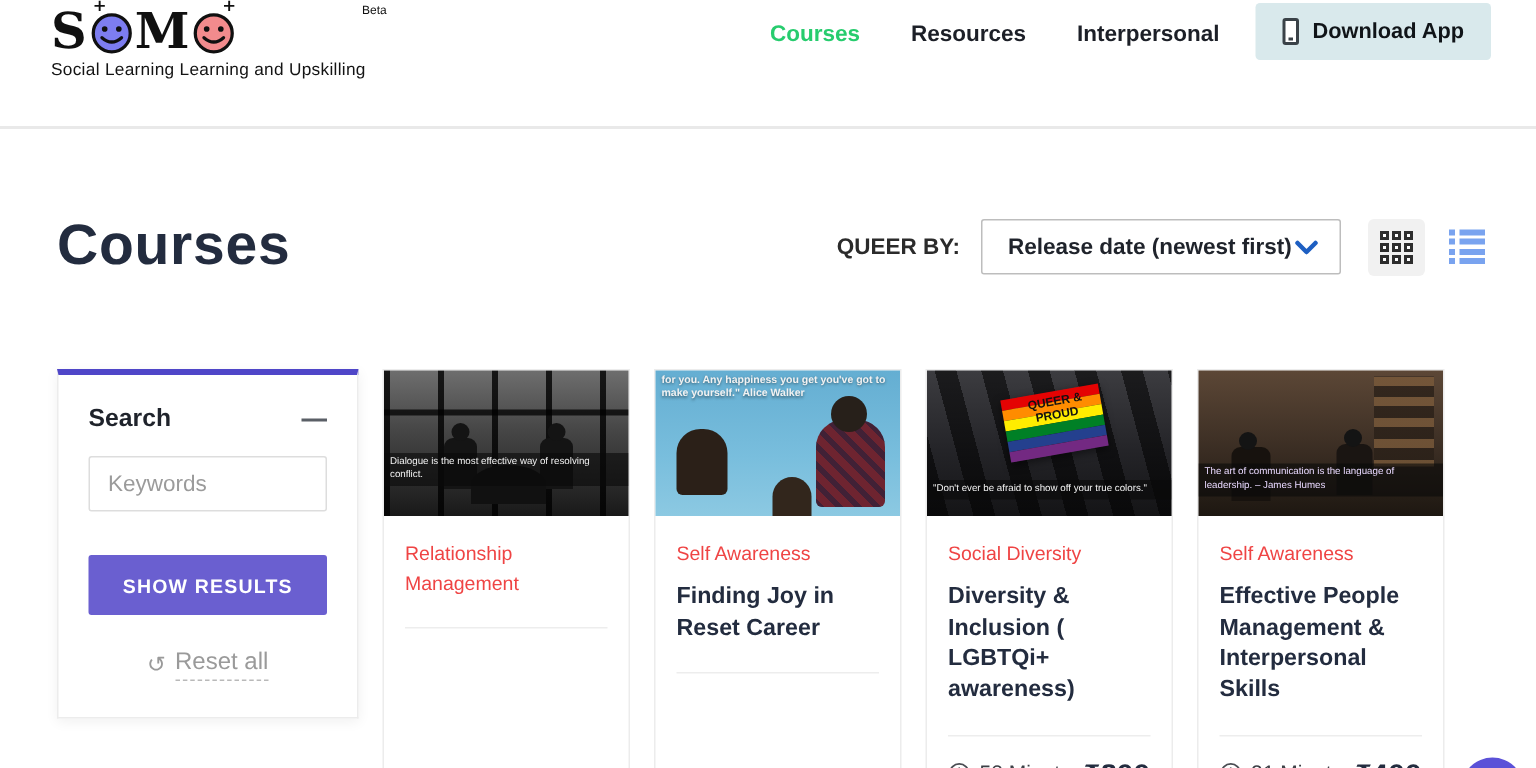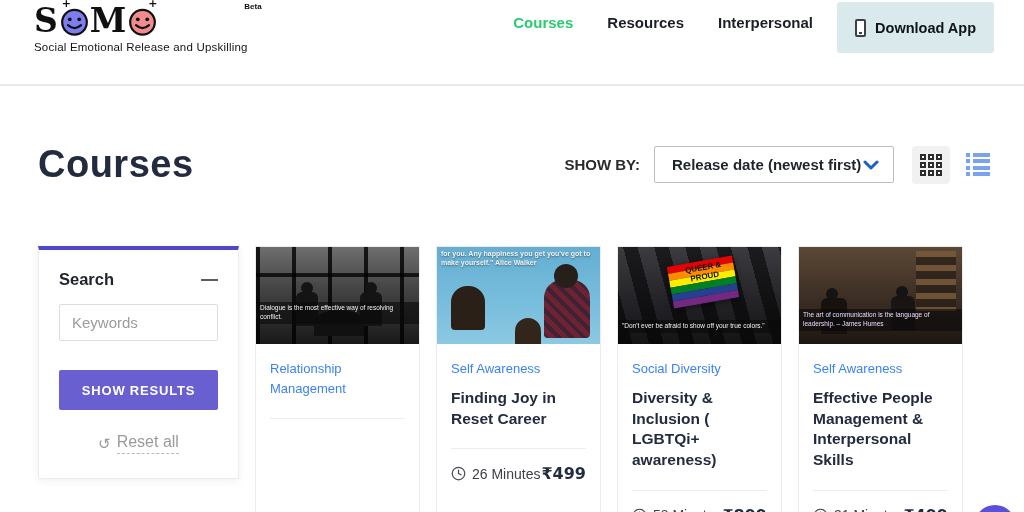--- a/index.html
+++ b/index.html
@@ -10,29 +10,29 @@
   .header { position:relative; height:86px; background:#fff; border-bottom:2px solid #e9e9e9;
     display:flex; align-items:flex-start; }
   .logo-wrap { position:relative; margin:4px 0 0 34px; }
   .logo-row { display:flex; align-items:center; font-family:"DejaVu Serif", serif;
     font-weight:bold; font-size:33px; color:#101010; letter-spacing:1px; line-height:1; }
   .smiley { position:relative; width:29px; height:29px; margin:2px 1px 0 1px; }
   .sparkle { position:absolute; font-size:11px; font-weight:bold; color:#101010;
     font-family:"DejaVu Sans", sans-serif; }
   .sparkle.s1 { top:-9px; left:2px; }
   .sparkle.s2 { top:-9px; right:-1px; }
-  .beta { position:absolute; top:-2px; right:-14px; font-size:8px; font-weight:bold;
+  .beta { position:absolute; top:-2px; right:-14px; font-size:8px; font-weight:normal;
     color:#101010; font-family:"Liberation Sans", sans-serif;margin-left:48px; }
   .tagline { font-size:11.5px; color:#141414; margin-top:4px; letter-spacing:.2px; }
 
   .nav { display:flex; gap:34px; margin:14px 0 0 auto; align-items:center; }
   .nav-item { font-size:15px; font-weight:bold; color:#1c1f27; cursor:pointer; }
   .nav-item.active { color:#27cc6e; }
   .download-btn { margin:2px 30px 0 24px; background:#d9e9ec; border:none; border-radius:3px;
-    height:51px; padding:0 18px; display:flex; align-items:center; gap:9px; cursor:pointer; }
+    height:38px; padding:0 18px; display:flex; align-items:center; gap:9px; cursor:pointer; }
   .download-btn span { font-size:14.5px; font-weight:bold; color:#101418; }
   .phone-ic { width:11px; height:18px; border:2px solid #3a4248; border-radius:2px;
     position:relative; background:#fff; }
   .phone-ic::after { content:""; position:absolute; bottom:1px; left:2px; right:2px;
     height:2px; background:#3a4248; }
 
   
   .toolbar { display:flex; align-items:center; margin:57px 34px 0 38px; }
   .page-title { font-size:38px; font-weight:bold; color:#232c3f; letter-spacing:.5px; }
   .sort-group { margin-left:auto; display:flex; align-items:center; }
@@ -118,21 +118,21 @@
     font-size:8px; font-weight:bold; color:#111; line-height:1.15; text-align:center; width:60px; }
 
   .img-4 { background:linear-gradient(180deg,#5c4736 0%,#3a2d23 55%,#1d1711 100%); }
   .img-4 .shelf { position:absolute; right:6px; top:4px; width:40px; height:60px;
     background:repeating-linear-gradient(180deg,#7a5a3a 0 6px, #2a2018 6px 14px); opacity:.8; }
   .img-4 .f1 { bottom:10px; left:22px; width:26px; height:36px; background:#17120e; }
   .img-4 .f2 { bottom:14px; left:92px; width:24px; height:34px; background:#1a1512; }
   .img-4 .cap4 { color:#e9d9ff; }
 
   .card-body { padding:15px 14px 14px 14px; }
-  .card-category { font-size:13px; color:#3b82f6; line-height:1.55; }
+  .card-category { font-size:13px; color:#ef4444; line-height:1.55; }
   .card-title { margin-top:9px; font-size:15.5px; font-weight:bold; color:#232c3f; line-height:1.33; }
   .card-divider { margin-top:19px; border-top:1px solid #ededed; }
   .card-footer { margin-top:15px; display:flex; align-items:center; }
   .duration { display:flex; align-items:center; gap:6px; font-size:14px; color:#3c3f45; }
   .price { margin-left:auto; font-size:16px; font-weight:bold; color:#232c3f;
     font-family:"DejaVu Sans", sans-serif; }
 
   .fab { position:absolute; left:974px; top:505px; width:42px; height:42px; border-radius:50%;
     background:#5b51d8; border:none; cursor:pointer; }
 </style>
@@ -157,39 +157,39 @@
       <span class="smiley">
         <span class="sparkle s2">+</span>
         <svg width="29" height="29" viewBox="0 0 40 40">
           <circle cx="20" cy="21" r="17" fill="#f28b8d" stroke="#101010" stroke-width="3"></circle>
           <circle cx="13.5" cy="17" r="2.6" fill="#101010"></circle>
           <circle cx="26.5" cy="17" r="2.6" fill="#101010"></circle>
           <path d="M11 25 Q20 33 29 25" fill="none" stroke="#101010" stroke-width="3" stroke-linecap="round"></path>
         </svg>
       </span>
     </div>
-    <div class="tagline">Social Emotional Release and Upskilling</div>
+    <div class="tagline">Social Learning Learning and Upskilling</div>
   </div>
 
   <nav class="nav">
     <span class="nav-item active">Courses</span>
     <span class="nav-item">Resources</span>
     <span class="nav-item">Interpersonal</span>
   </nav>
 
   <button class="download-btn">
     <span class="phone-ic"></span>
     <span>Download App</span>
   </button>
 </div>
 
 <div class="toolbar">
   <h1 class="page-title">Courses</h1>
   <div class="sort-group">
-    <span class="sort-label">SHOW BY:</span>
+    <span class="sort-label">QUEER BY:</span>
     <div class="sort-select">
       <span>Release date (newest first)</span>
       <svg class="chevron" viewBox="0 0 16 10">
         <polyline points="2,2 8,8 14,2" fill="none" stroke="#1e5fc2" stroke-width="3" stroke-linecap="round" stroke-linejoin="round"></polyline>
       </svg>
     </div>
     <div class="view-toggles">
       <button class="grid-btn">
         <span class="grid-ic">
           <i></i>
@@ -264,30 +264,20 @@
       <div class="card-img img-2">
         <div class="h1"></div>
           <div class="h2"></div>
           <div class="h3"></div>
         <div class="img-caption cap-top">for you. Any happiness you get you've got to make yourself." Alice Walker</div>
       </div>
       <div class="card-body">
         <div class="card-category">Self Awareness</div>
         <div class="card-title">Finding Joy in Reset Career</div>
         <div class="card-divider"></div>
-        <div class="card-footer">
-          <span class="duration">
-            <svg width="15" height="15" viewBox="0 0 24 24">
-              <circle cx="12" cy="12" r="10" fill="none" stroke="#4a4d53" stroke-width="2"></circle>
-              <path d="M12 6.5 V12 L16 14" fill="none" stroke="#4a4d53" stroke-width="2" stroke-linecap="round"></path>
-            </svg>
-            <span>26 Minutes</span>
-          </span>
-          <span class="price">₹499</span>
-        </div>
       </div>
     </div>
 
     <div class="course-card">
       <div class="card-img img-3">
         <div class="crowd"></div>
         <div class="flag">
           <i style="background:#e40303"></i>
             <i style="background:#ff8c00"></i>
             <i style="background:#ffed00"></i>

